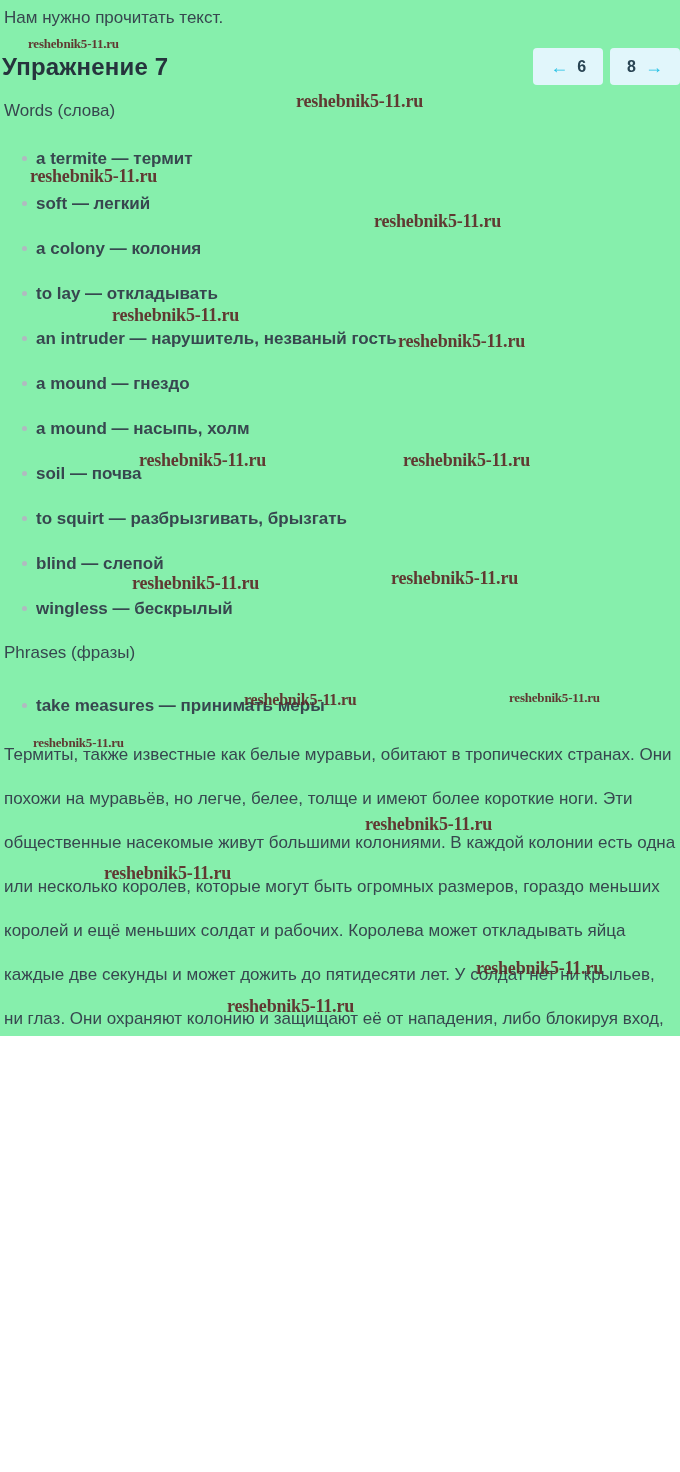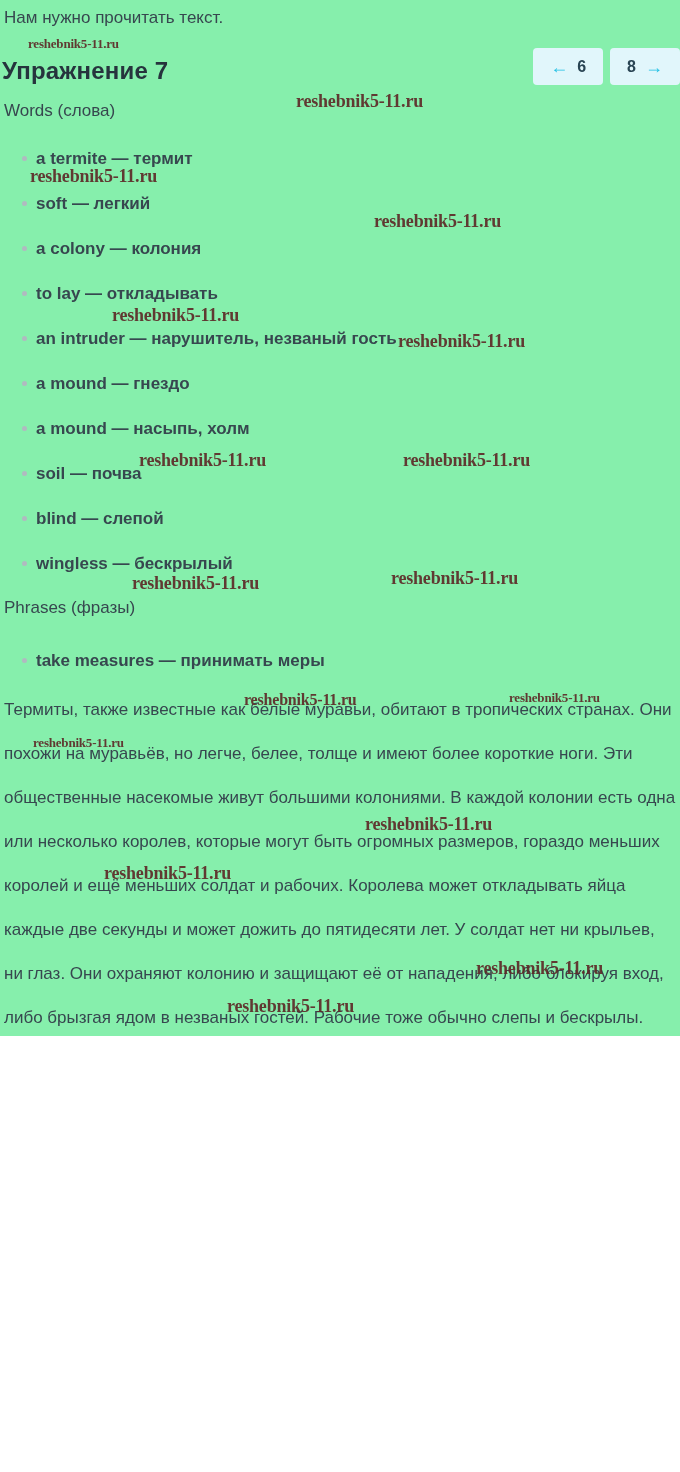--- a/index.html
+++ b/index.html
@@ -20,21 +20,21 @@
 
   .intro {
     font-size: 17px;
     line-height: 24px;
     color: var(--body-text, #37474f);
   }
 
   .header-row {
     display: flex;
     justify-content: space-between;
-    align-items: flex-end;
+    align-items: center;
     margin-top: 18px;
     margin-left: -2px;
   }
   .page-title {
     font-size: 24px;
     font-weight: bold;
     color: #26343d;
     letter-spacing: 0.2px;
   }
   .nav-buttons { display: flex; gap: 7px; margin-right: -4px; }
@@ -156,20 +156,21 @@
 
     <ul class="word-list">
       <li>a termite — термит</li>
       <li>soft — легкий</li>
       <li>a colony — колония</li>
       <li>to lay — откладывать</li>
       <li>an intruder — нарушитель, незваный гость</li>
       <li>a mound — гнездо</li>
       <li>a mound — насыпь, холм</li>
       <li>soil — почва</li>
+      <li>to squirt — разбрызгивать, брызгать</li>
       <li>blind — слепой</li>
       <li>wingless — бескрылый</li>
     </ul>
 
     <p class="section-heading">Phrases (фразы)</p>
 
     <ul class="word-list phrases-list">
       <li>take measures — принимать меры</li>
     </ul>
 

